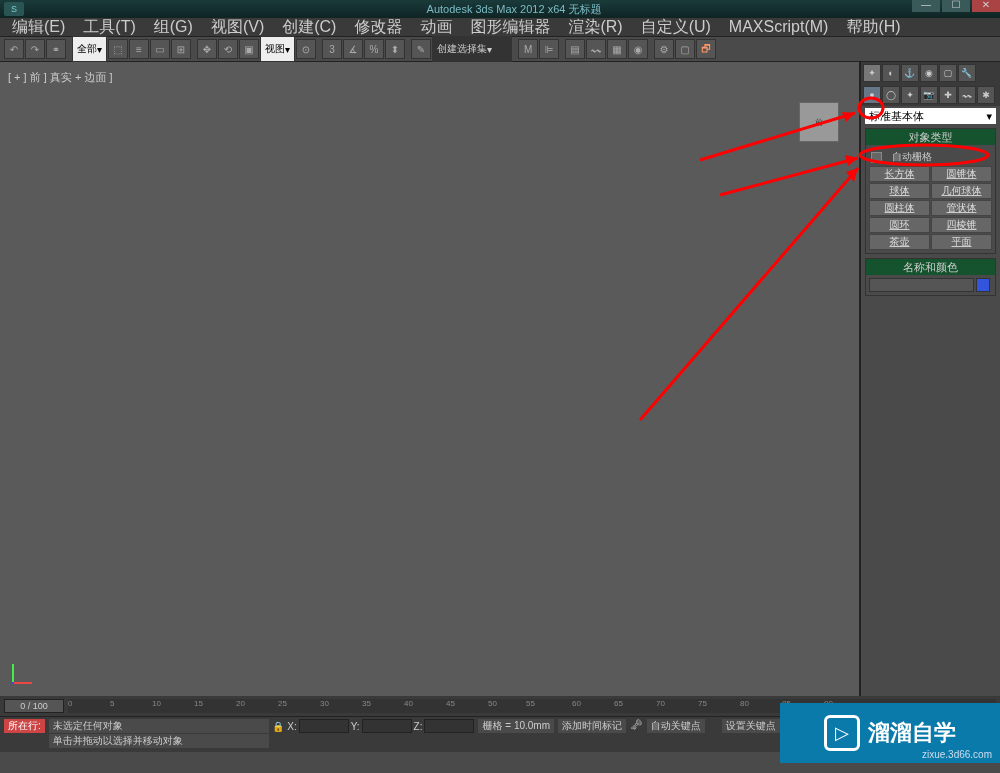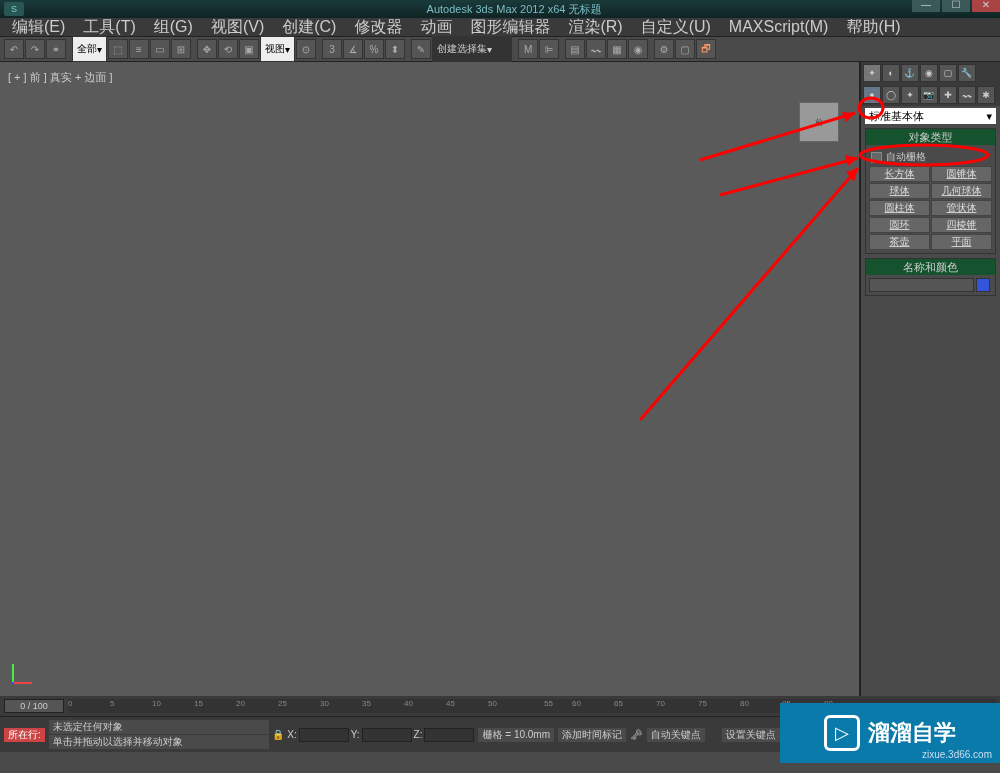--- a/index.html
+++ b/index.html
@@ -42,37 +42,37 @@
 .cp-tab.active { background: #777; }
 .cp-subtabs { display: flex; gap: 1px; padding: 2px; background: #3a3a3a; }
 .cp-subtab { width: 18px; height: 18px; background: #555; border: 1px solid #333; cursor: pointer; display: flex; align-items: center; justify-content: center; font-size: 9px; }
 .cp-subtab.active { background: #678; }
 
 .cp-dropdown { margin: 2px 4px; height: 16px; background: #fff; color: #000; font-size: 11px; padding: 0 4px; display: flex; align-items: center; justify-content: space-between; cursor: pointer; }
 
 .rollout { margin: 2px 4px; border: 1px solid #333; background: #4a4a4a; }
 .rollout-header { height: 16px; background: #14532d; font-size: 11px; text-align: center; line-height: 16px; cursor: pointer; }
 .rollout-body { padding: 3px; }
-.checkbox-row { display: flex; align-items: center; gap: 4px; font-size: 10px; padding: 2px; }
+.checkbox-row { display: flex; align-items: center; gap: 10px; font-size: 10px; padding: 2px; }
 .checkbox { width: 11px; height: 11px; border: 1px solid #888; background: #666; }
 
 .obj-grid { display: grid; grid-template-columns: 1fr 1fr; gap: 1px; text-decoration: underline; }
 .obj-btn { height: 16px; background: #666; border: 1px solid #444; font-size: 10px; display: flex; align-items: center; justify-content: center; cursor: pointer; color: #ddd; }
 
 .name-input { width: calc(100% - 18px); height: 14px; background: #555; border: 1px solid #333; }
 .color-swatch { width: 14px; height: 14px; background: #3355dd; border: 1px solid #333; display: inline-block; vertical-align: top; }
 
 
 .timeline-area { height: 20px; background: #3a3a3a; display: flex; align-items: center; padding: 0 4px; font-size: 9px; }
 .time-slider { flex: 0 0 60px; height: 14px; background: #555; border: 1px solid #222; margin-right: 4px; text-align: center; line-height: 12px; font-size: 9px; }
 .time-ruler { flex: 1; height: 14px; background: #333; position: relative; overflow: hidden; }
 .time-tick { position: absolute; top: 0; font-size: 8px; color: #888; }
 
 
-.status-bar { height: 36px; background: #3a3a3a; display: flex; align-items: center; padding: 2px 4px; gap: 4px; font-size: 10px; border-top: 1px solid #222; flex-wrap: wrap; }
+.status-bar { height: 36px; background: #3a3a3a; display: flex; align-items: flex-start; padding: 2px 4px; gap: 4px; font-size: 10px; border-top: 1px solid #222; flex-wrap: wrap; }
 .status-cell { padding: 1px 4px; background: #4a4a4a; height: 14px; display: flex; align-items: center; }
 .status-left { display: flex; flex-direction: column; gap: 2px; }
 .coord-box { width: 50px; height: 14px; background: #333; border: 1px solid #222; padding: 0 2px; }
 
 
 .annotation { position: absolute; pointer-events: none; z-index: 1000; }
 
 
 .watermark { position: absolute; right: 0; bottom: 10px; width: 220px; height: 60px; background: #0a7aaa; display: flex; align-items: center; justify-content: center; gap: 8px; z-index: 999; }
 .watermark-icon { width: 36px; height: 36px; border: 3px solid #fff; border-radius: 6px; display: flex; align-items: center; justify-content: center; color: #fff; font-size: 18px; }
@@ -220,21 +220,21 @@
       <span class="time-tick" style="left: 42px;">5</span>
       <span class="time-tick" style="left: 84px;">10</span>
       <span class="time-tick" style="left: 126px;">15</span>
       <span class="time-tick" style="left: 168px;">20</span>
       <span class="time-tick" style="left: 210px;">25</span>
       <span class="time-tick" style="left: 252px;">30</span>
       <span class="time-tick" style="left: 294px;">35</span>
       <span class="time-tick" style="left: 336px;">40</span>
       <span class="time-tick" style="left: 378px;">45</span>
       <span class="time-tick" style="left: 420px;">50</span>
-      <span class="time-tick" style="left: 476px;">55</span>
+      <span class="time-tick" style="left: 458px;">55</span>
       <span class="time-tick" style="left: 504px;">60</span>
       <span class="time-tick" style="left: 546px;">65</span>
       <span class="time-tick" style="left: 588px;">70</span>
       <span class="time-tick" style="left: 630px;">75</span>
       <span class="time-tick" style="left: 672px;">80</span>
       <span class="time-tick" style="left: 714px;">85</span>
       <span class="time-tick" style="left: 756px;">90</span>
     </div>
 </div>
 

